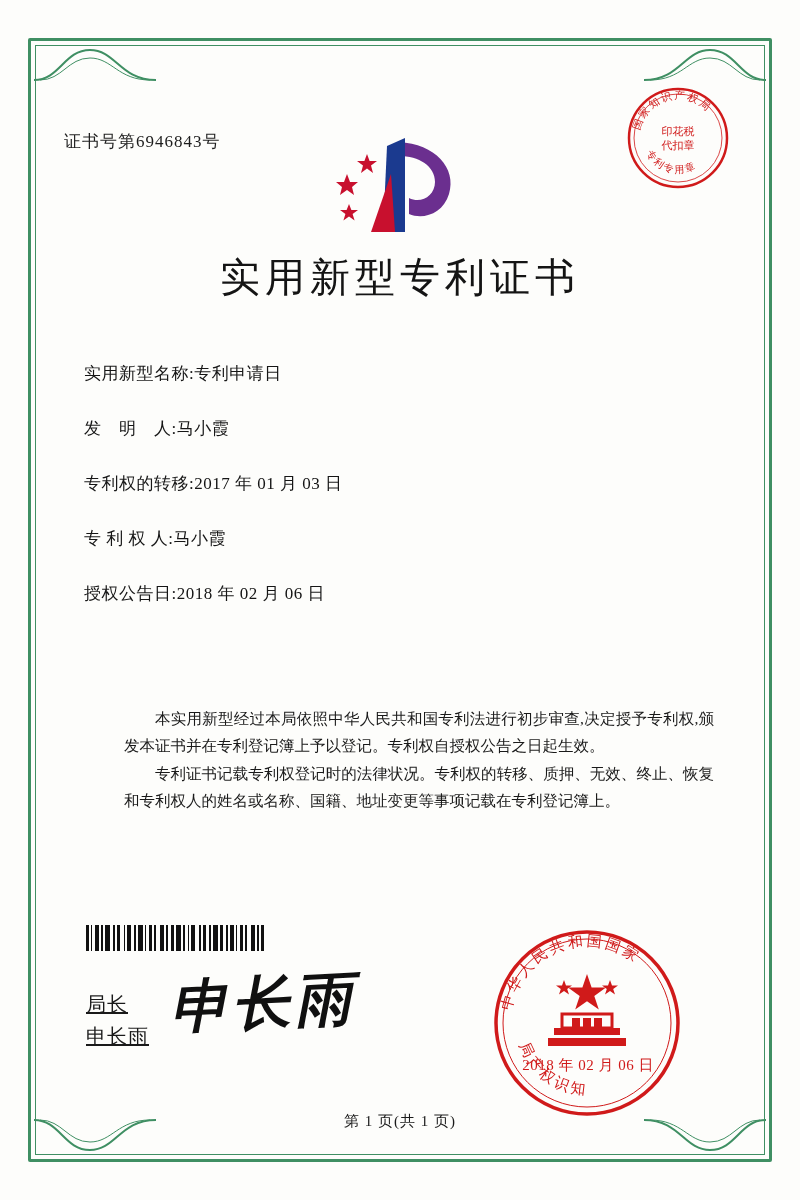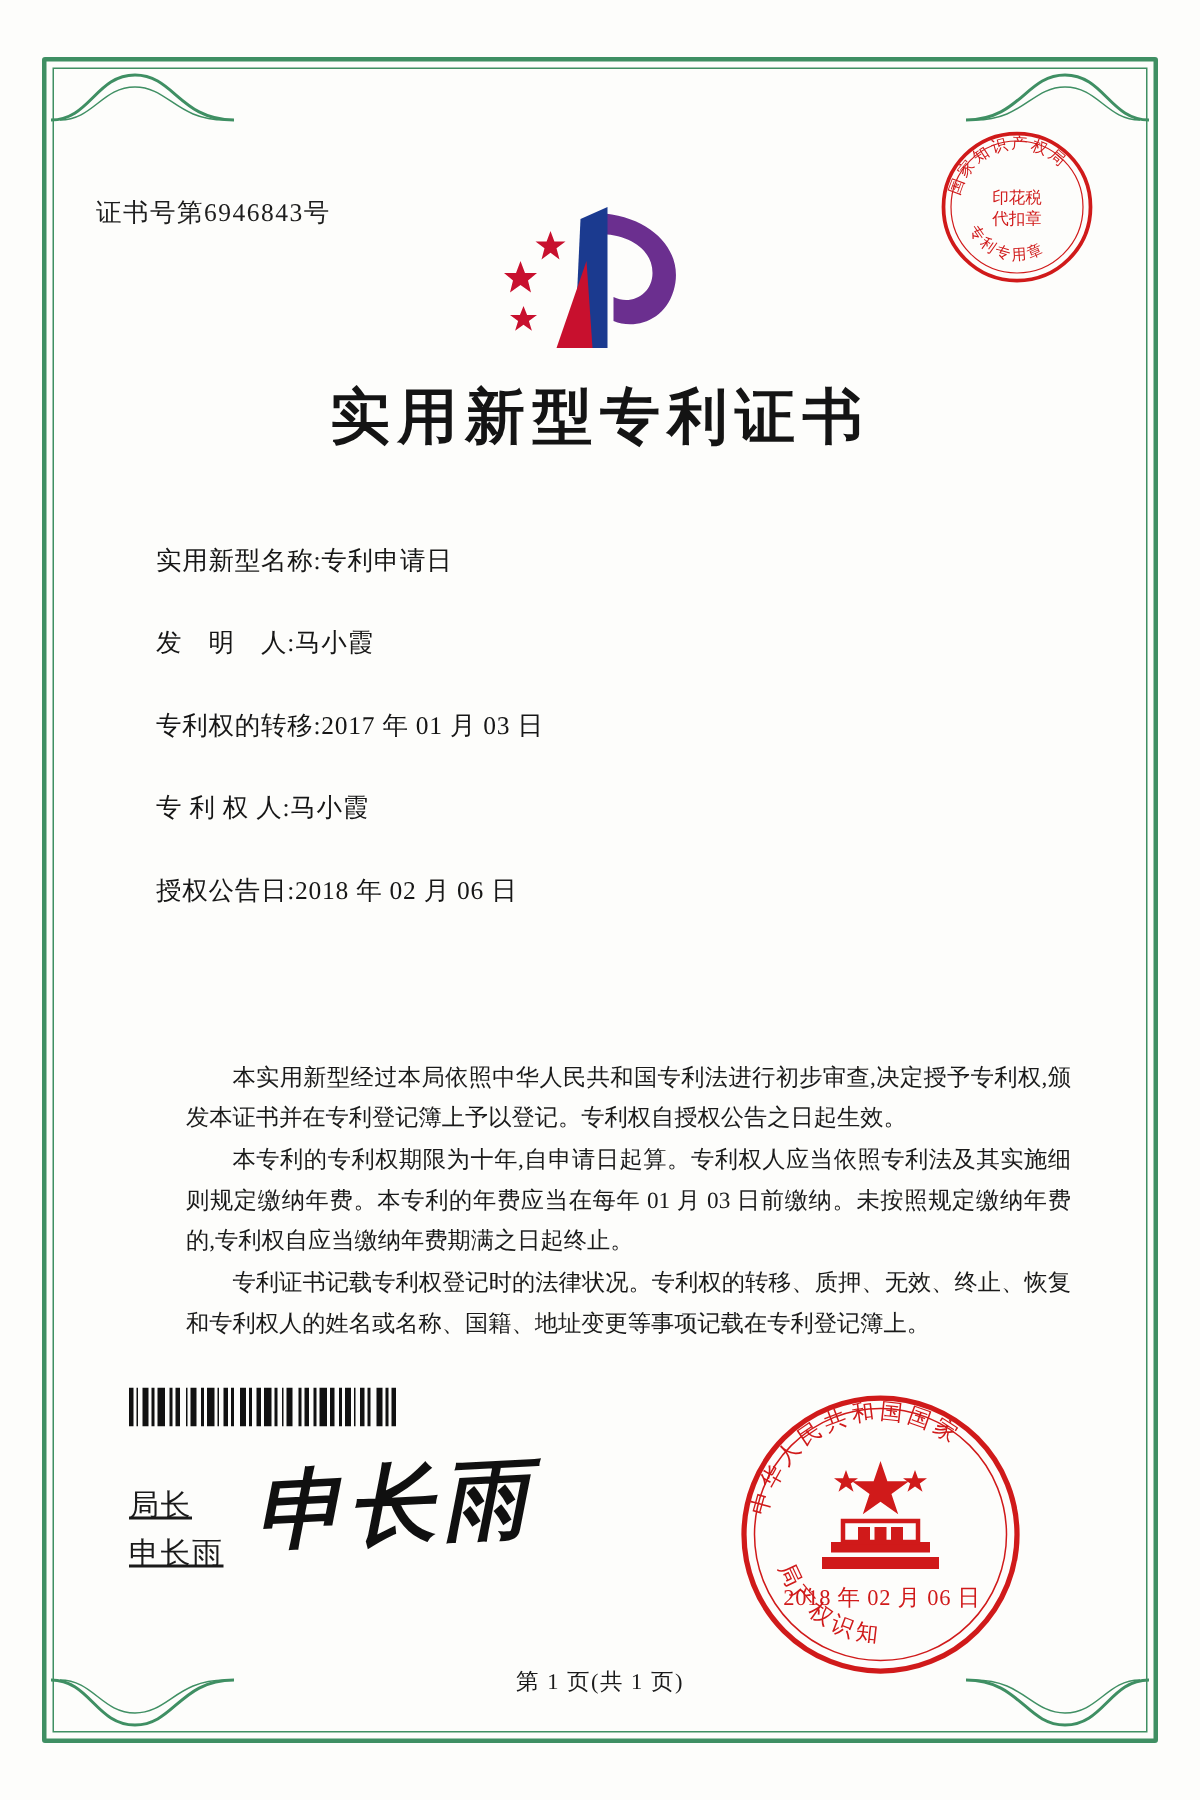--- a/index.html
+++ b/index.html
@@ -83,21 +83,21 @@
     height: 104px;
   }
 
   .main-title {
     position: absolute;
     left: 0;
     right: 0;
     top: 250px;
     text-align: center;
     font-size: 40px;
-    font-weight: bold;
+    font-weight: normal;
     letter-spacing: 5px;
     color: #141414;
     font-family: "Liberation Serif", "DejaVu Serif", serif;
   }
 
   
   .fields {
     position: absolute;
     left: 84px;
     top: 362px;
@@ -106,21 +106,20 @@
   .field-row {
     display: flex;
     align-items: baseline;
     margin-bottom: 32px;
     font-size: 17px;
     letter-spacing: 0.5px;
   }
   .field-label {
     white-space: pre;
     color: #161616;
-    margin-left: 20px;
   }
   .field-value {
     color: #161616;
     letter-spacing: 0.5px;
   }
 
   
   .body-text {
     position: absolute;
     left: 84px;
@@ -298,21 +297,20 @@
       <span class="field-value">马小霞</span>
     </div>
     <div class="field-row">
       <span class="field-label">授权公告日:</span>
       <span class="field-value">2018 年 02 月 06 日</span>
     </div>
   </div>
 
   <div class="body-text">
     <p>本实用新型经过本局依照中华人民共和国专利法进行初步审查,决定授予专利权,颁发本证书并在专利登记簿上予以登记。专利权自授权公告之日起生效。</p>
-    <p>本专利的专利权期限为十年,自申请日起算。专利权人应当依照专利法及其实施细则规定缴纳年费。本专利的年费应当在每年 01 月 03 日前缴纳。未按照规定缴纳年费的,专利权自应当缴纳年费期满之日起终止。</p>
     <p>专利证书记载专利权登记时的法律状况。专利权的转移、质押、无效、终止、恢复和专利权人的姓名或名称、国籍、地址变更等事项记载在专利登记簿上。</p>
   </div>
 
   <div class="barcode">
     <i style="width:3px"></i>
       <i style="width:2px;background:transparent"></i>
     <i style="width:1px"></i>
       <i style="width:3px;background:transparent"></i>
     <i style="width:4px"></i>
       <i style="width:2px;background:transparent"></i>

